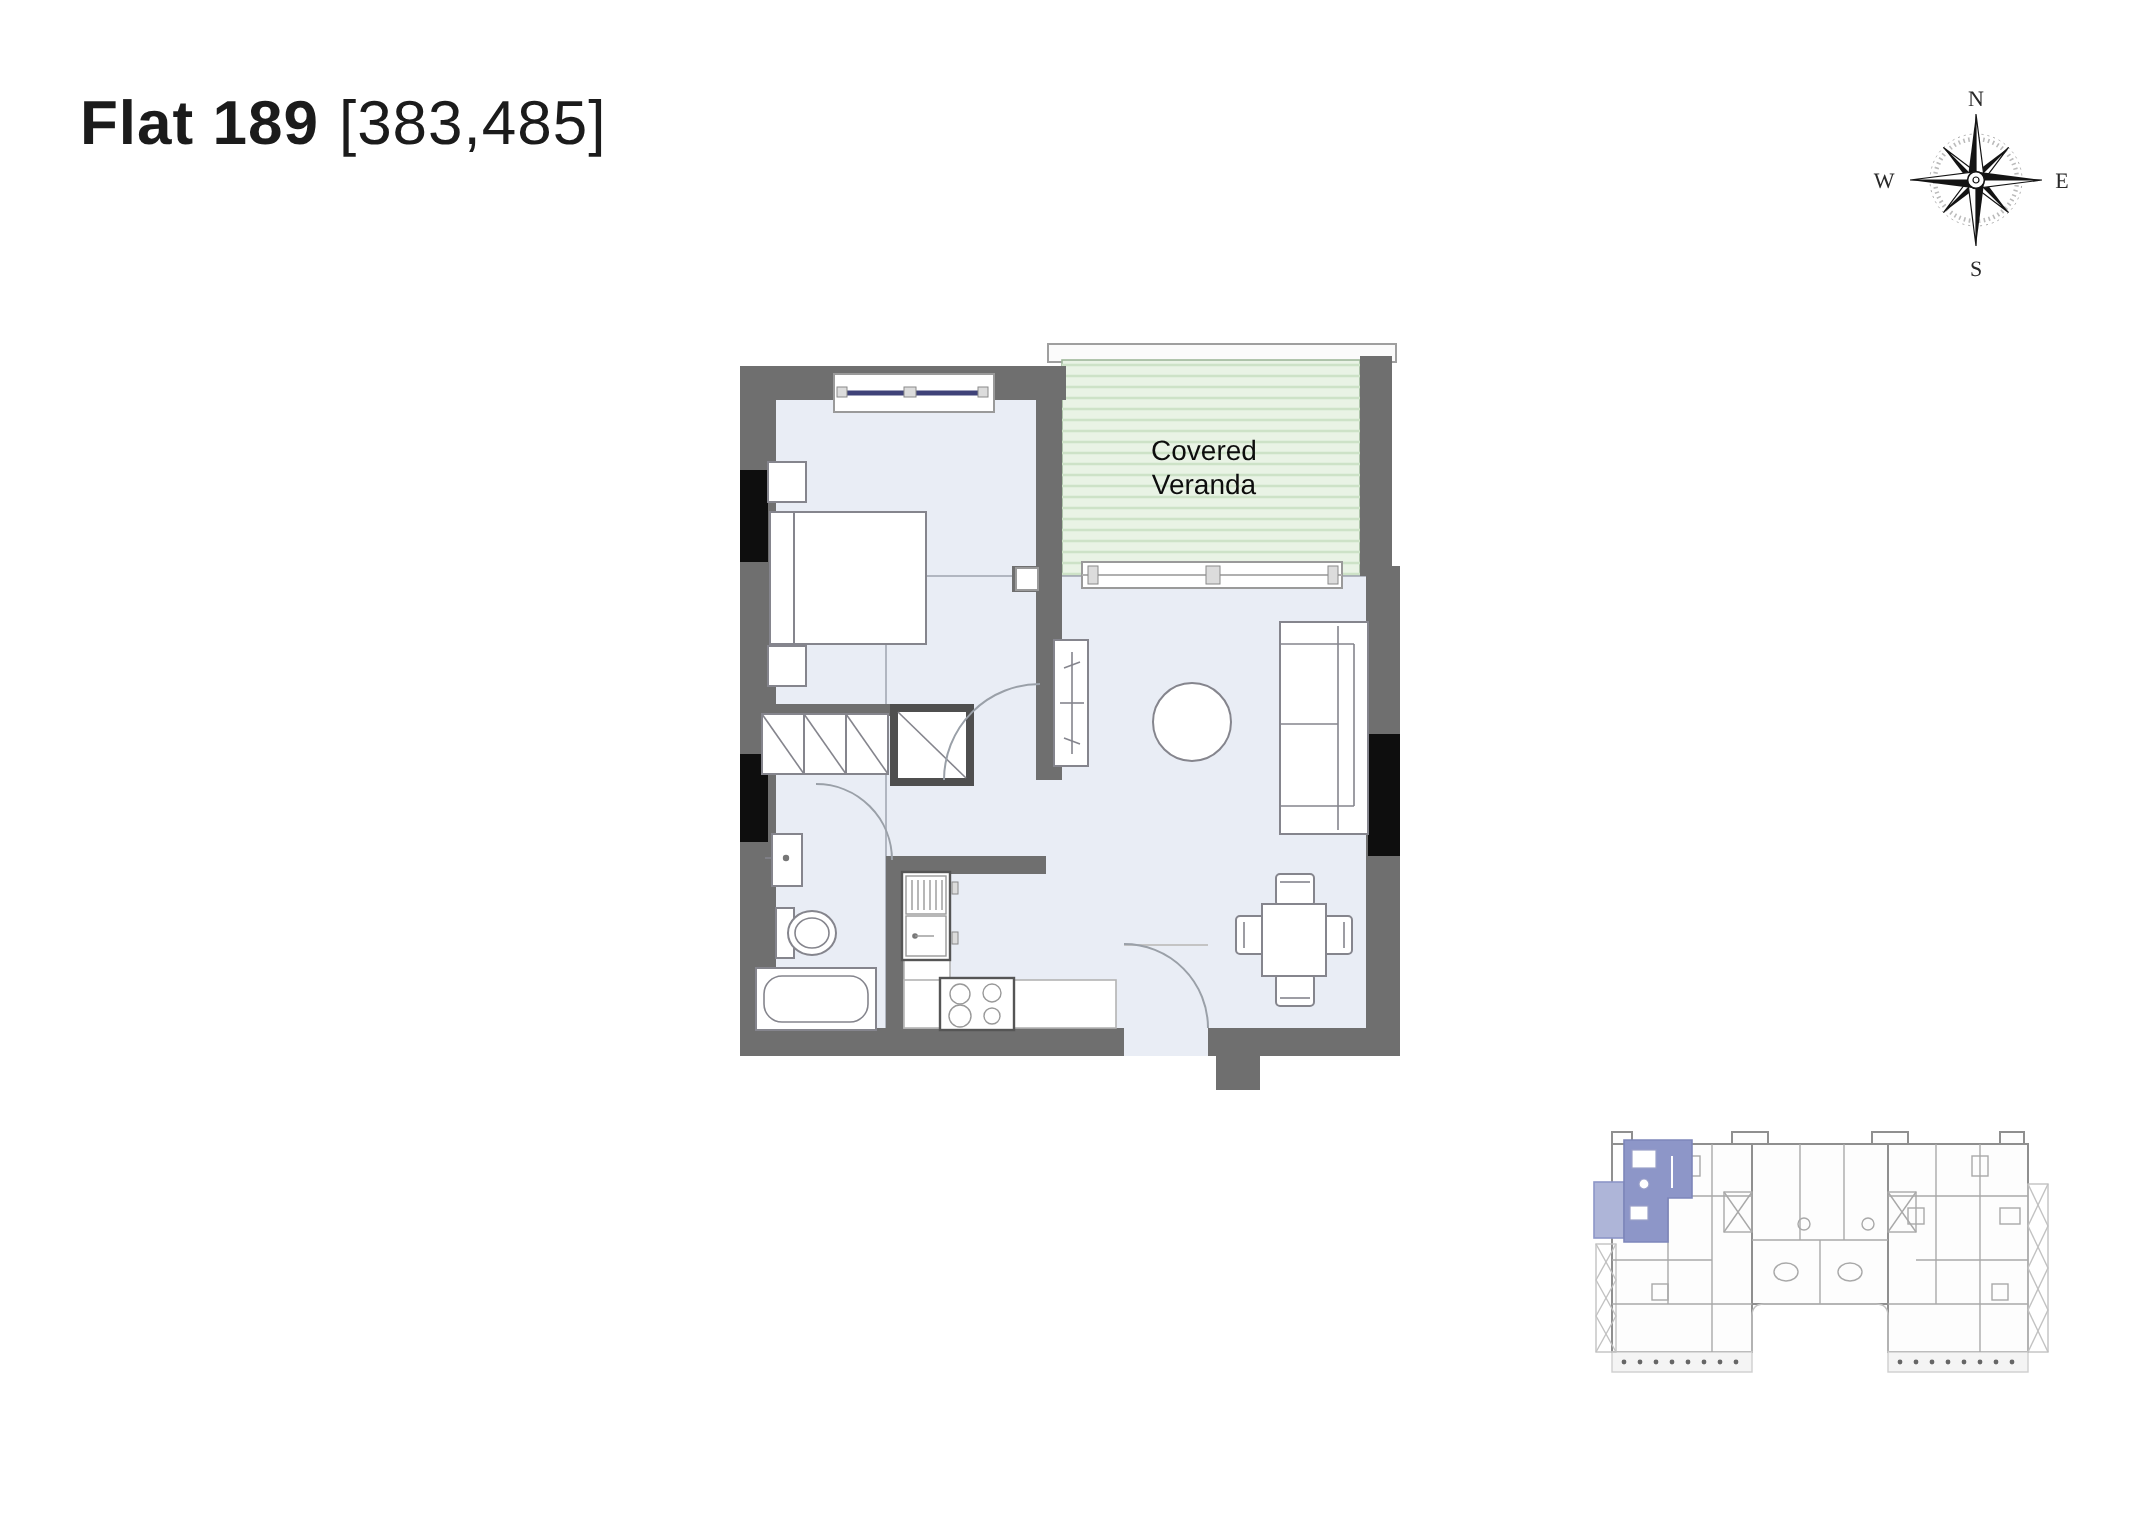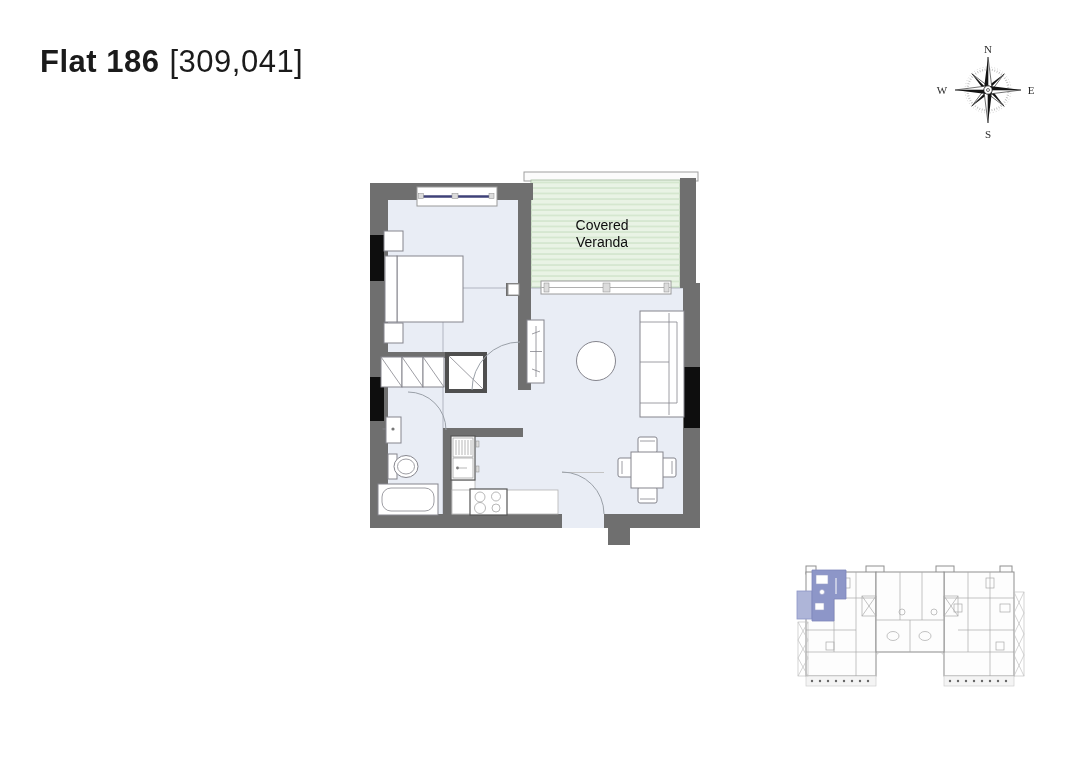--- a/index.html
+++ b/index.html
@@ -35,21 +35,21 @@
   .hl{fill:var(--highlight,#8d96c8);stroke:#7d86ba;stroke-width:.8;}
   .hlv{fill:var(--highlight_light,#aeb5d8);stroke:#8d96c8;stroke-width:.8;}
   .hlm{fill:#fff;stroke:#9aa0c8;stroke-width:.6;}
 </style>
 </head>
 <body>
 
 <div class="page">
 
   <div class="title">
-    <span class="flat-name">Flat 186</span><span class="unit-numbers">[309,041]</span>
+    <span class="flat-name">Flat 189</span><span class="unit-numbers">[383,485]</span>
   </div>
 
   <svg width="1075" height="760" viewBox="0 0 1075 760">
     <defs>
       <pattern id="vstripe" width="12" height="5.5" patternUnits="userSpaceOnUse">
         <line x1="0" y1="1" x2="12" y2="1" stroke="#cde2c7" stroke-width="1.3"></line>
       </pattern>
     </defs>
 
     <g>

